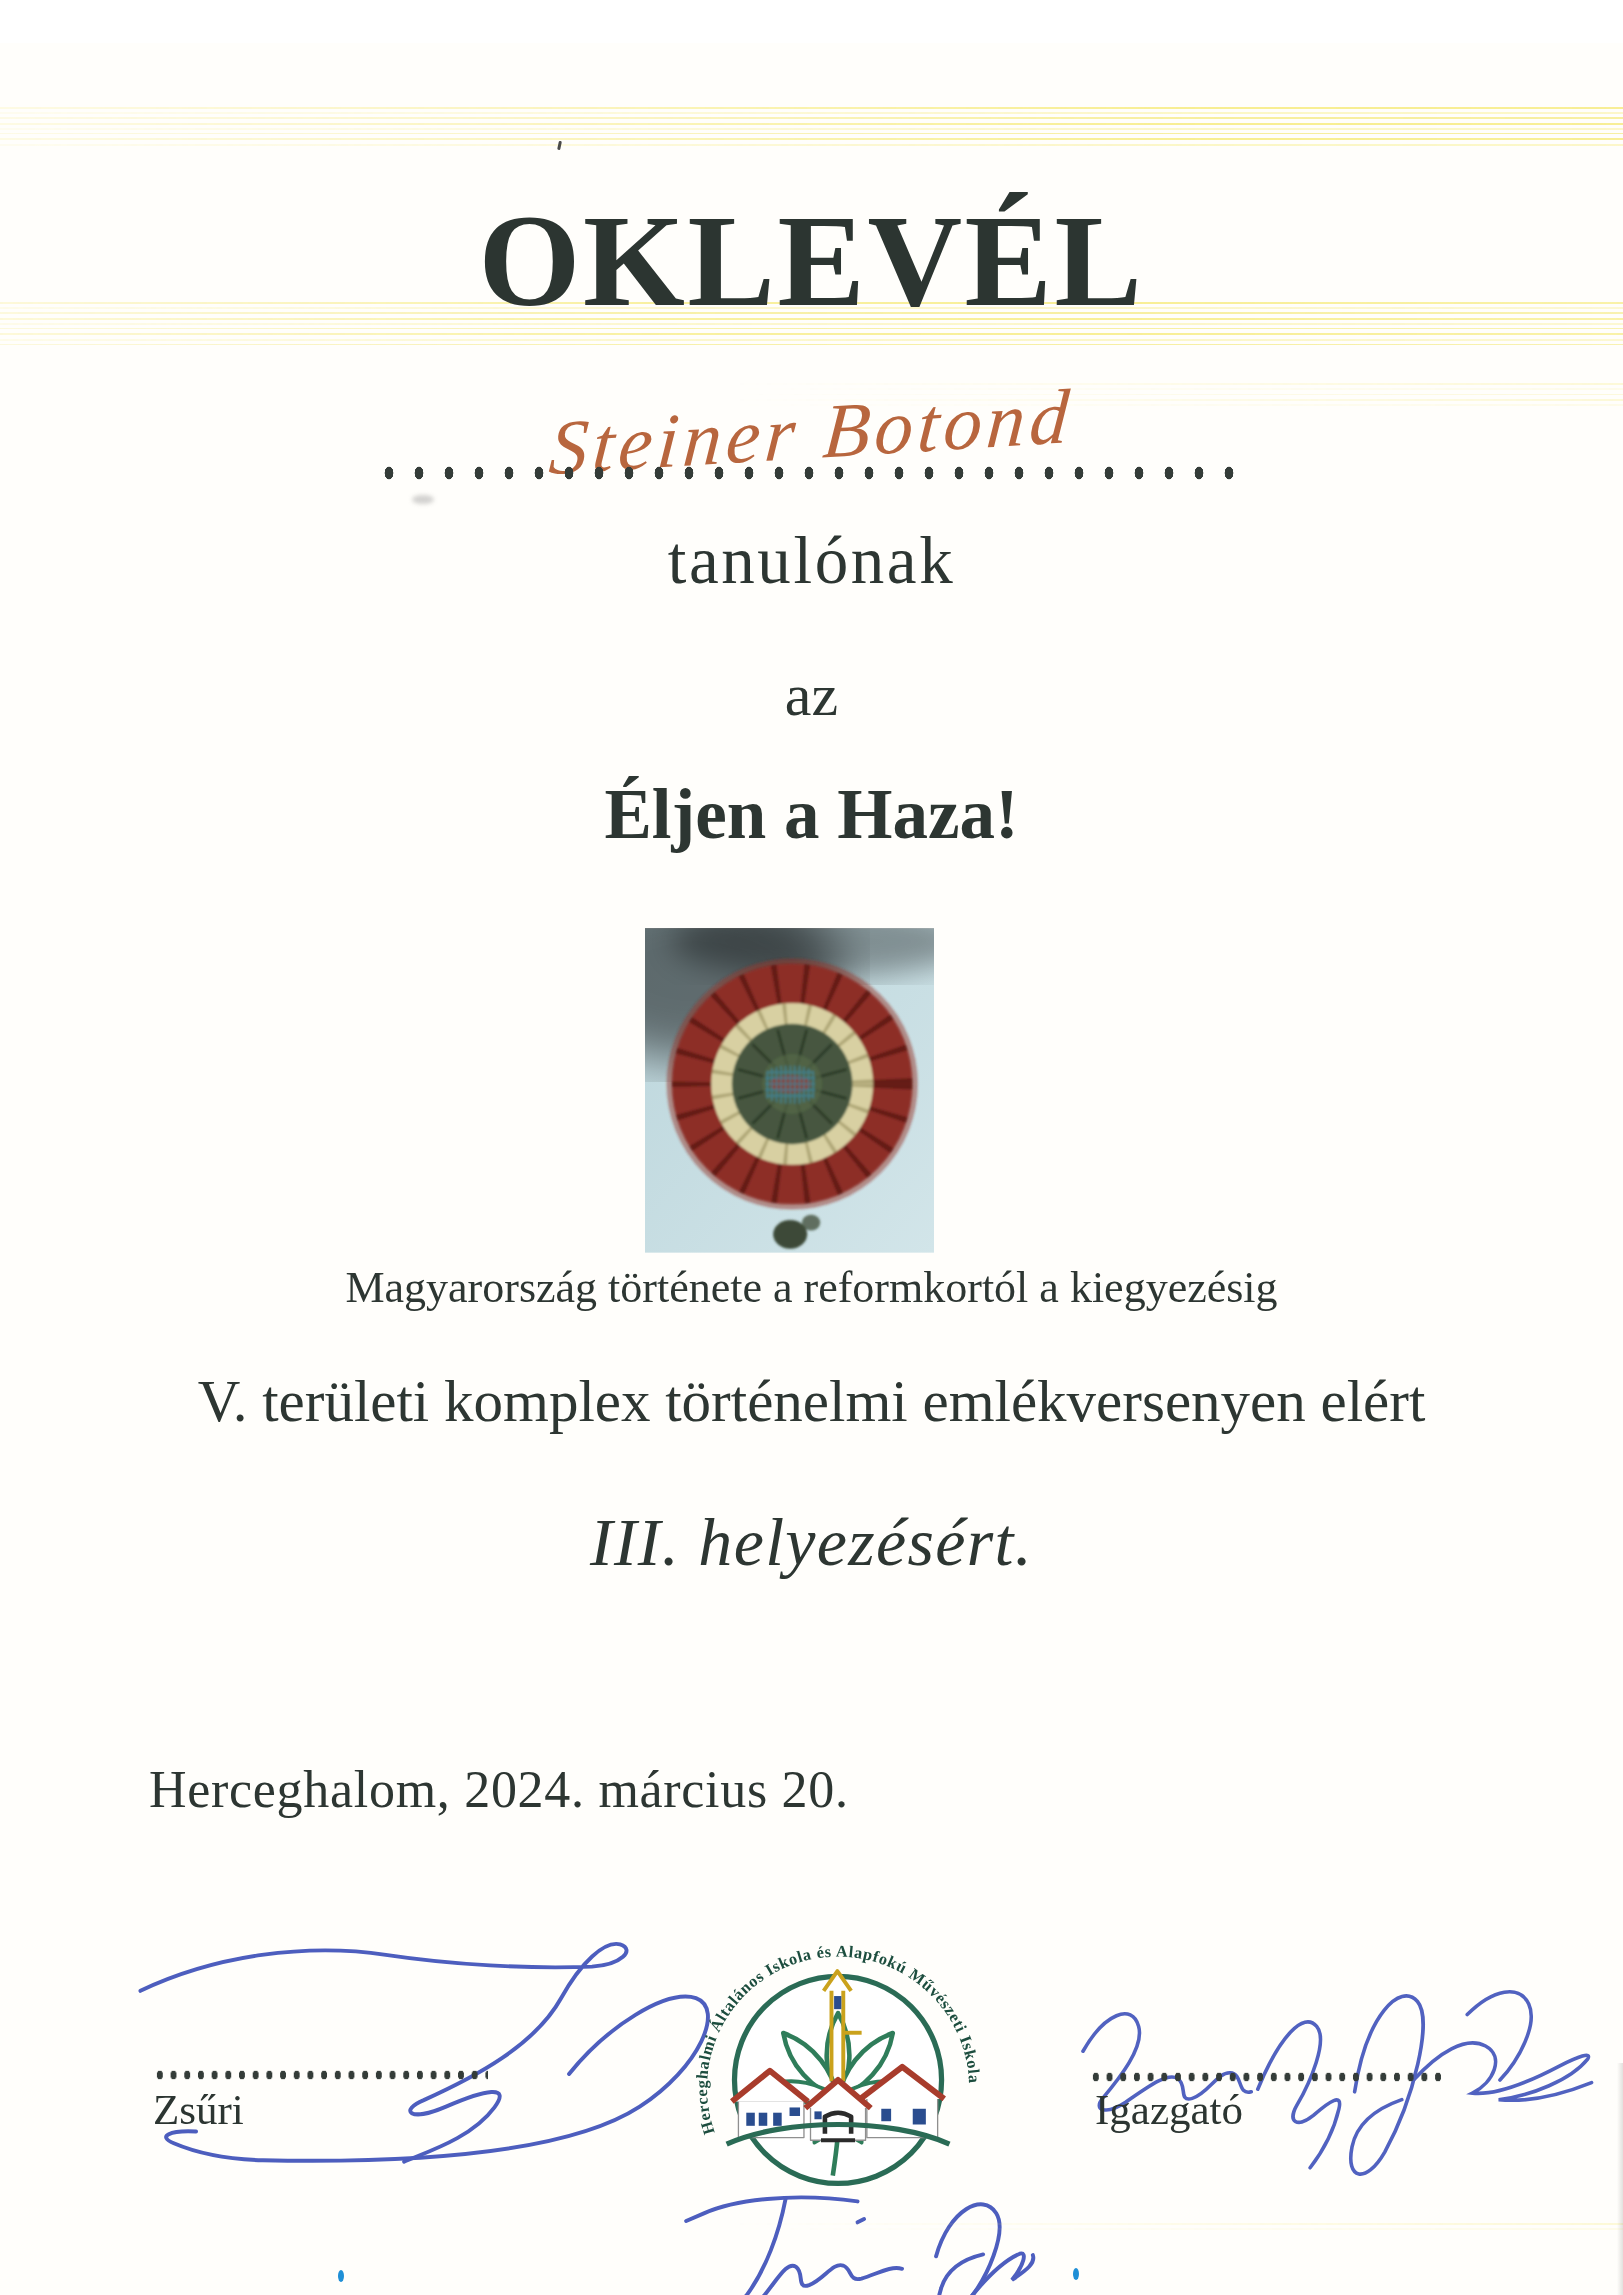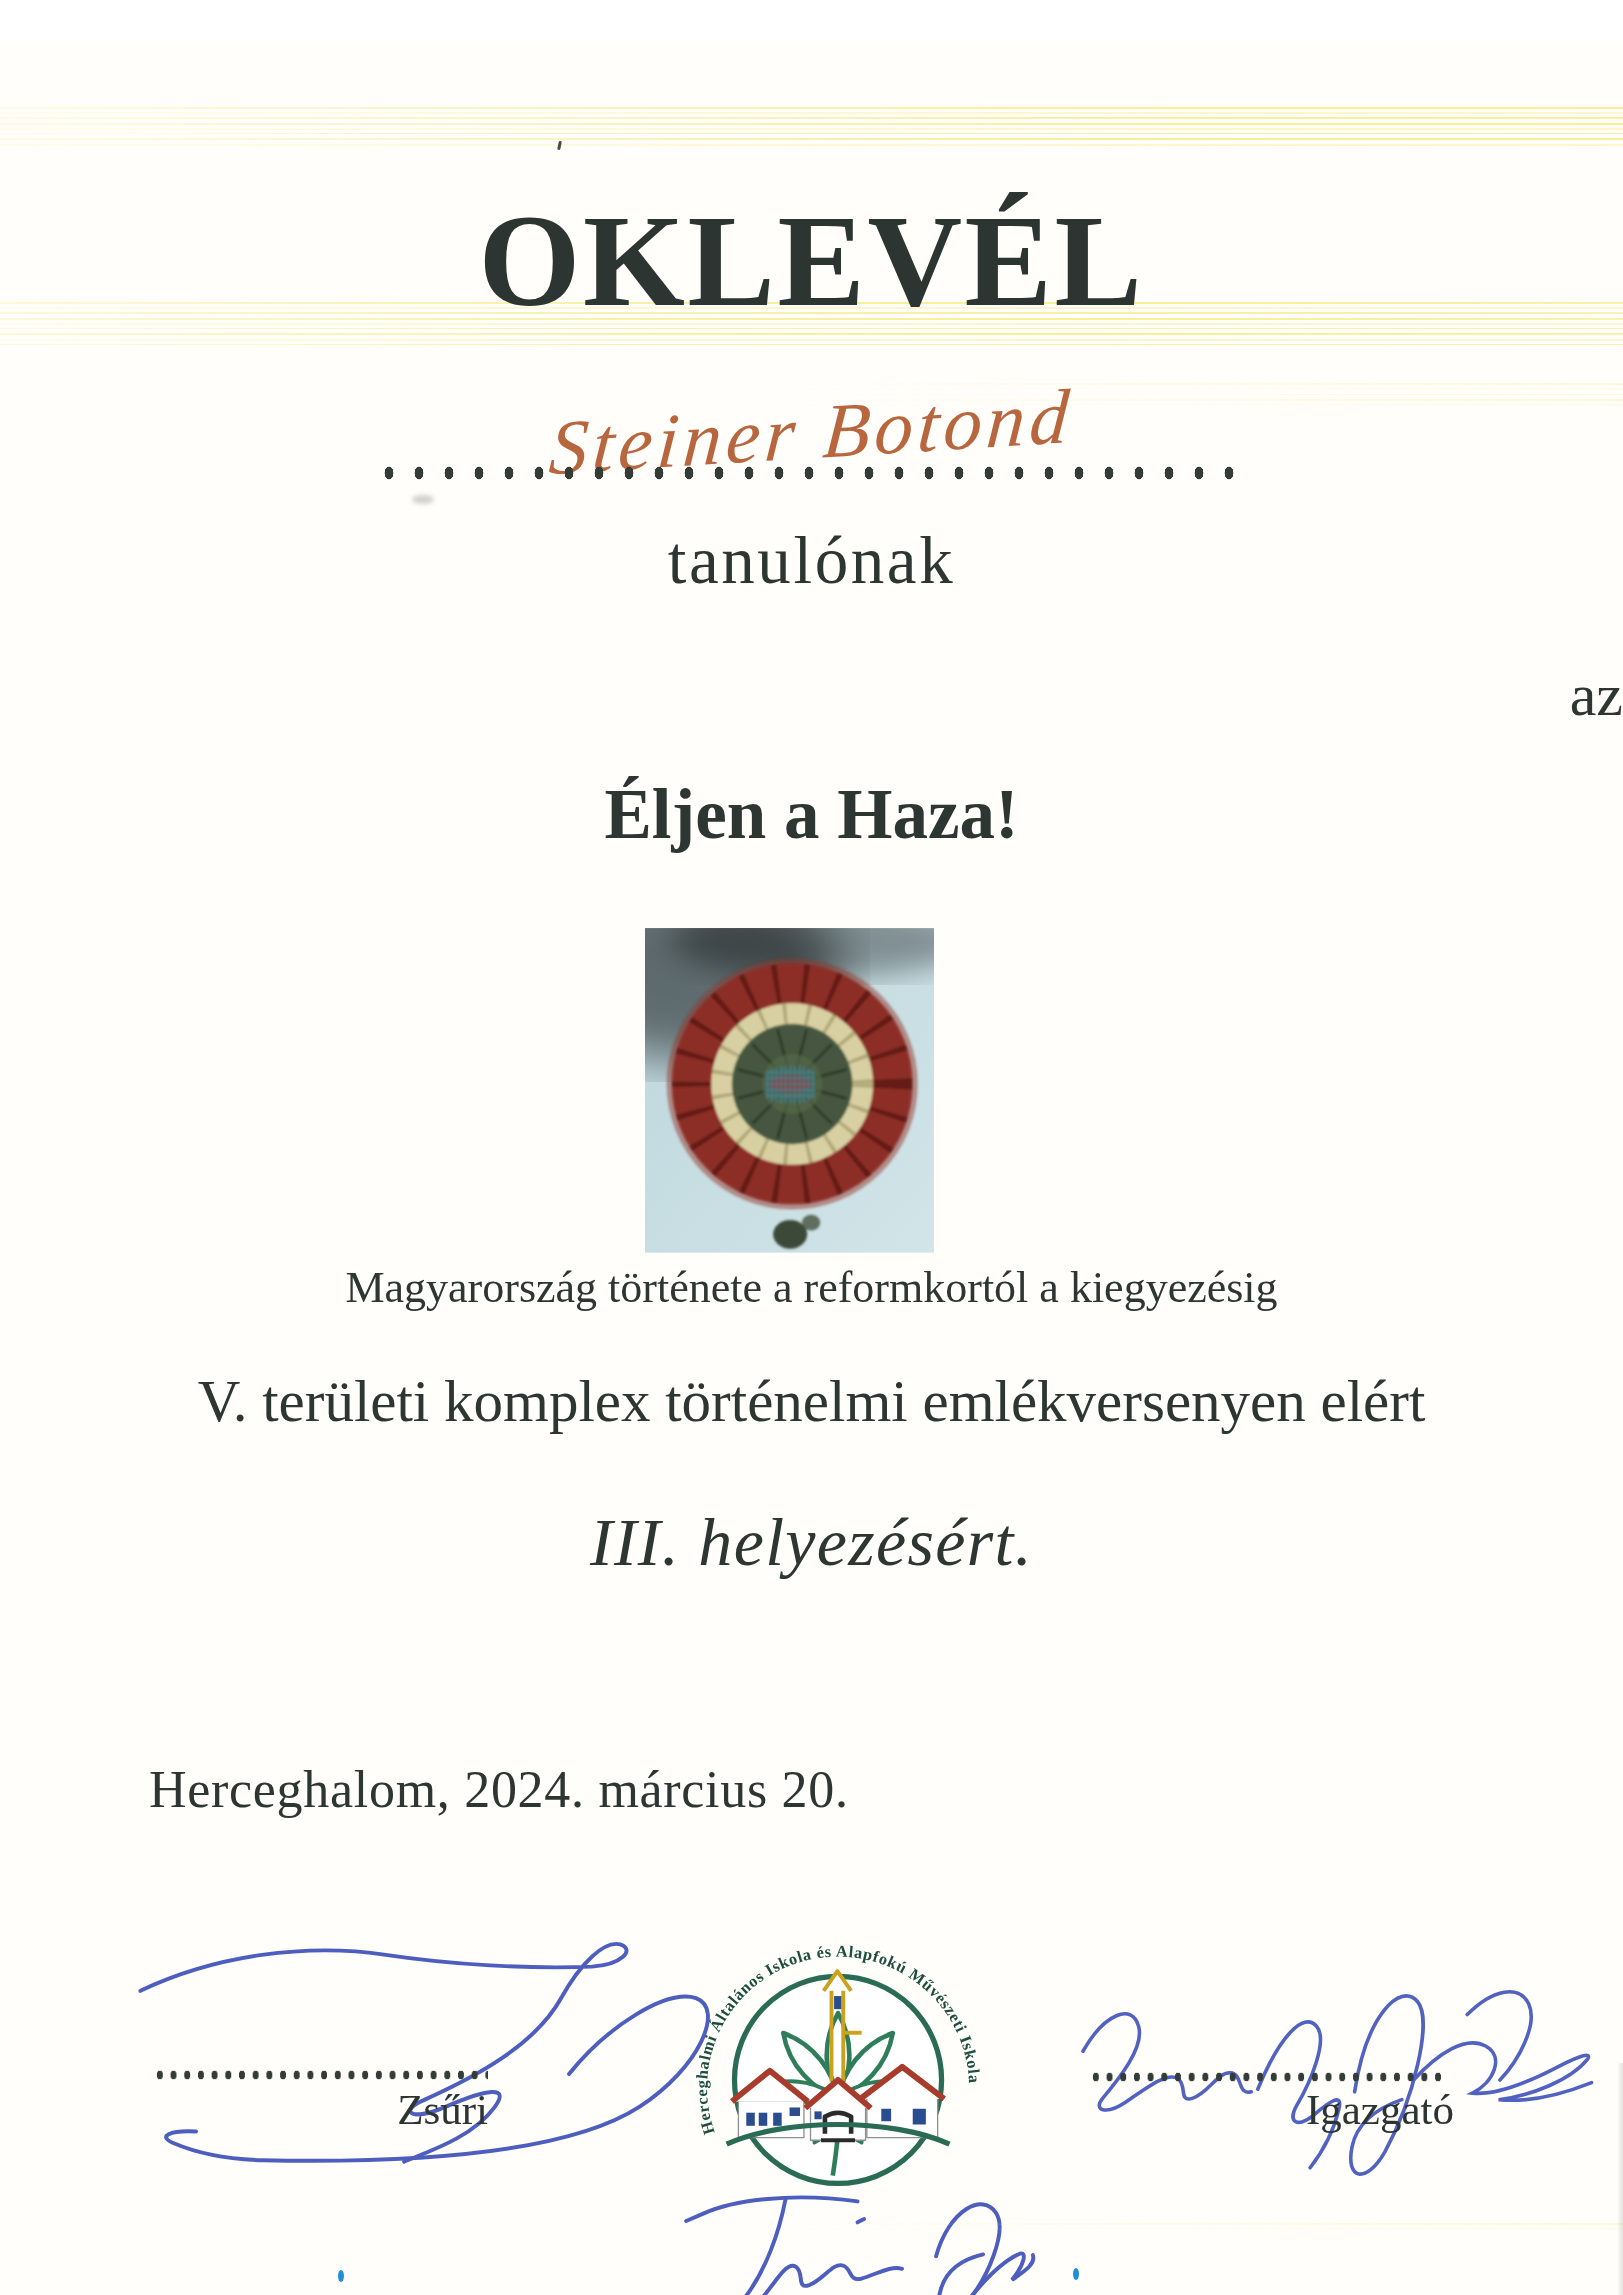--- a/index.html
+++ b/index.html
@@ -30,37 +30,37 @@
   }
   .yellow-band.b3{opacity:.35;
     -webkit-mask-image:linear-gradient(to right, transparent 45%, rgba(0,0,0,.9));
     mask-image:linear-gradient(to right, transparent 45%, rgba(0,0,0,.9));
   }
 
   .title{top:152px;font-size:131px;font-weight:bold;letter-spacing:2.6px;color:#2c3531;}
   .student-name{top:351px;font-size:77px;font-style:italic;letter-spacing:4.6px;
     color:var(--name-ink);transform:rotate(-3.5deg) skewX(-8deg);opacity:.92;}
   .tanulonak{top:484px;font-size:67px;letter-spacing:2.6px;}
-  .az{top:622px;font-size:60px;text-align:right;}
+  .az{top:622px;font-size:60px;}
   .event-title{top:736px;font-size:71px;font-weight:bold;}
   .theme{top:1223px;font-size:44px;}
   .competition{top:1329px;font-size:59px;}
   .placement{top:1465px;font-size:68px;font-weight:normal;font-style:italic;letter-spacing:1.3px;}
   .date-line{position:absolute;left:149px;top:1721px;font-size:52px;letter-spacing:0.7px;color:var(--text-ink);white-space:nowrap;line-height:1;}
 
   .dots-lg{position:absolute;left:374px;top:422px;width:868px;height:15.7px;
     background-image:radial-gradient(ellipse 4.6px 6.5px at 50% 50%, var(--dot-ink) 92%, transparent 100%);
     background-size:30px 15.7px;background-repeat:repeat-x;}
   .dots-sm{position:absolute;height:11.8px;
     background-image:radial-gradient(ellipse 3.3px 4.6px at 50% 50%, var(--dot-ink) 90%, transparent 100%);
     background-size:13.7px 11.8px;background-repeat:repeat-x;}
   .dots-left{left:153px;top:2026px;width:335px;}
   .dots-right{left:1089px;top:2028px;width:359px;}
 
-  .sig-label{position:absolute;top:2045px;font-size:43px;color:#2c3531;text-align:right;line-height:1;}
+  .sig-label{position:absolute;top:2045px;font-size:43px;color:#2c3531;text-align:left;line-height:1;}
   .sig-label.l{left:153px;width:335px;}
   .sig-label.r{left:1095px;width:359px;}
 
   .photo{position:absolute;left:645px;top:885px;width:289px;height:325px;}
   .svg-abs{position:absolute;}
 
   .speck{position:absolute;background:#4a4a48;border-radius:1.3px;}
   .blue-dot{position:absolute;width:5.9px;height:11.8px;border-radius:50%;background:#1f8fd6;}
   .smudge{position:absolute;background:rgba(130,130,128,.35);border-radius:50%;filter:blur(2px);}
   .edge-shade{position:absolute;right:0;bottom:0;width:6.5px;height:275px;background:linear-gradient(to left, rgba(120,120,118,.22), transparent);}

